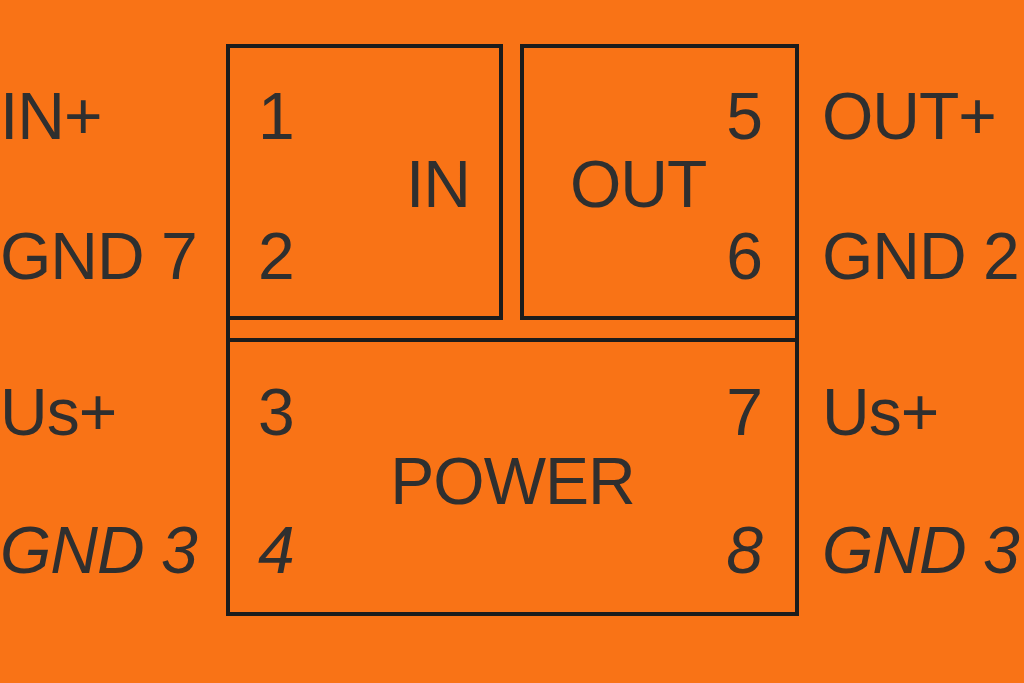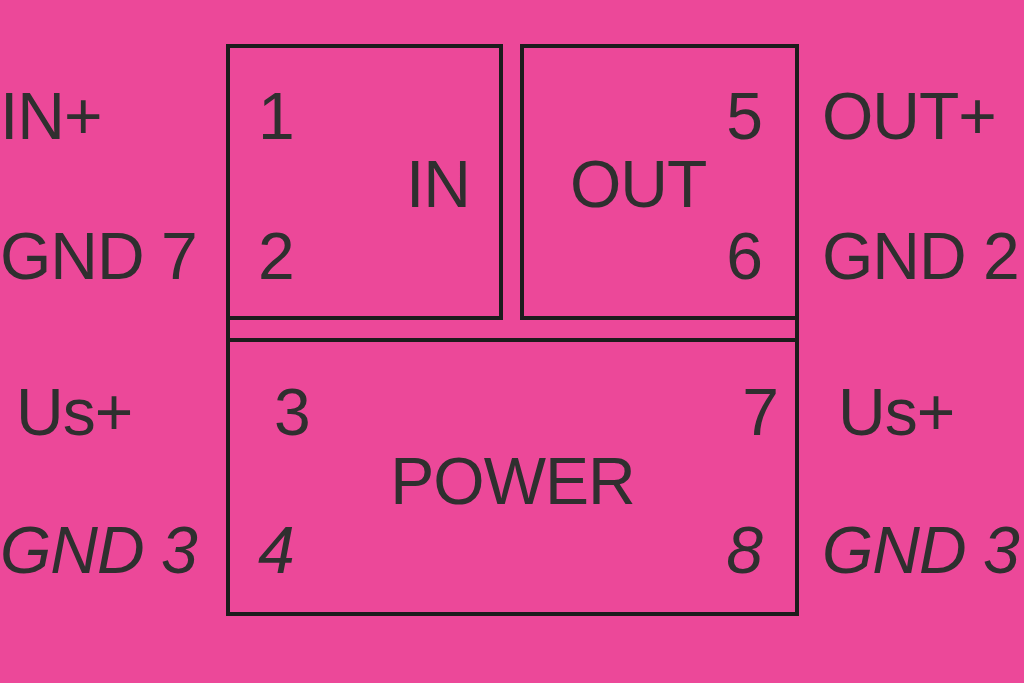--- a/index.html
+++ b/index.html
@@ -4,21 +4,21 @@
 <style>
   html, body {
     margin: 0;
     padding: 0;
     background: #ffffff;
   }
   #stage {
     position: relative;
     width: 1024px;
     height: 683px;
-    background: #ec4899;
+    background: #f97316;
     font-family: "Liberation Sans", sans-serif;
     overflow: hidden;
   }
   .txt {
     position: absolute;
     font-size: 66px;
     font-weight: 300;
     line-height: 66px;
     letter-spacing: -1px;
     white-space: nowrap;
@@ -48,21 +48,21 @@
     top: 274px;
     height: 22px;
     background: #1c1c1c;
   }
   #connector-left  { left: 0; }
   #connector-right { left: 569px; }
 
   
   .row-1 { top: 83px; }
   .row-2 { top: 223px; }
-  .row-3 { top: 379px; margin-left: 16px; }
+  .row-3 { top: 379px; }
   .row-4 { top: 517px; font-style: italic; }
 
   
   .pin-left  { left: 258px; }
   .pin-right { left: 562px; width: 200px; text-align: right; }
 
   
   .ext-left  { left: 0; width: 206px; text-align: left; }
   .ext-right { left: 822px; }
 

